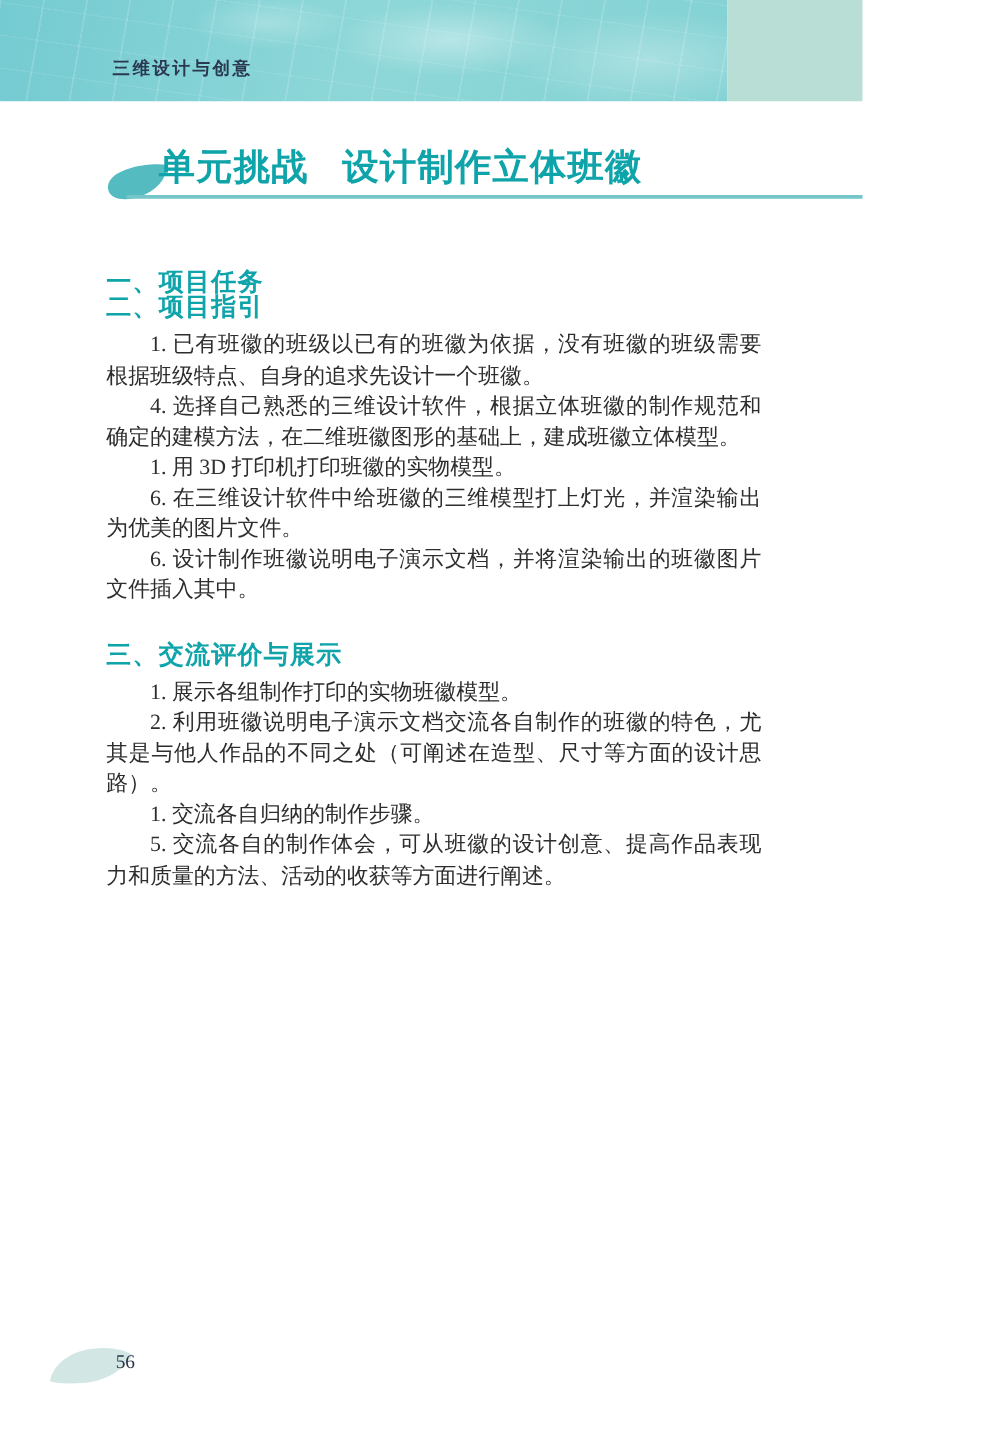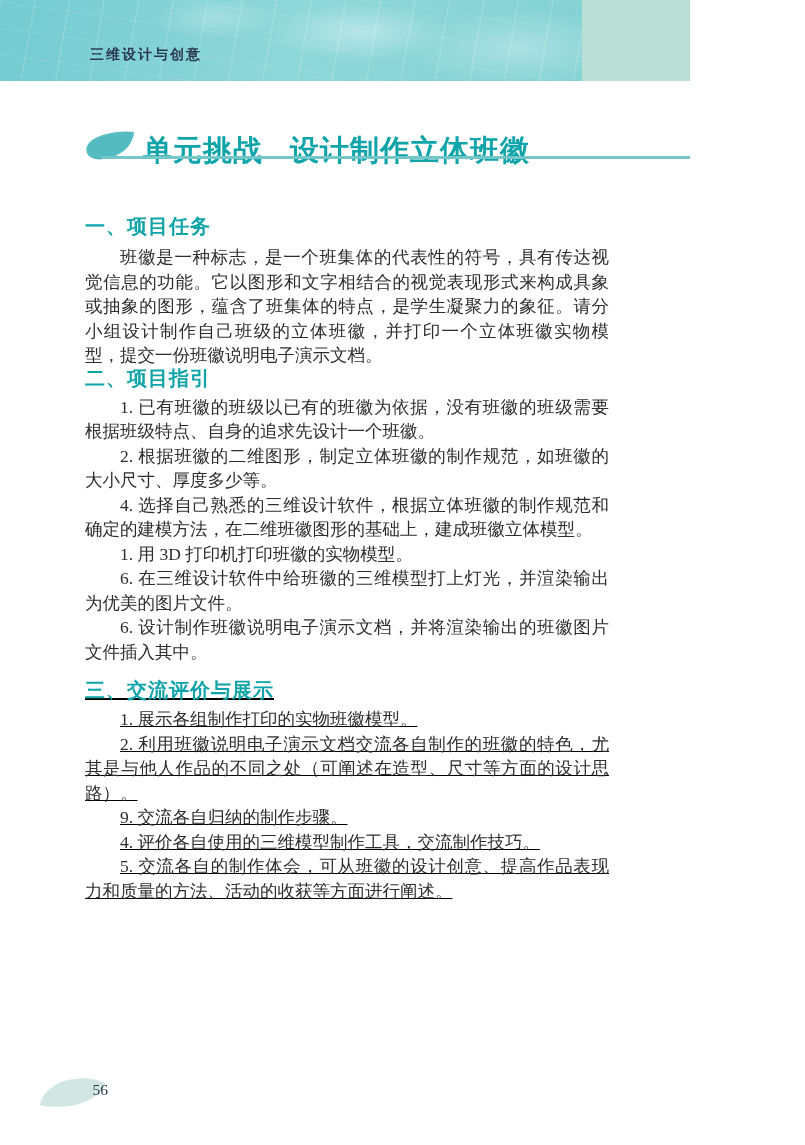--- a/index.html
+++ b/index.html
@@ -24,41 +24,41 @@
   .band-flat { position:absolute; top:0; left:582px; width:223px; height:81px; background:#b9ded5; }
   .band-title {
     position:absolute; left:90px; top:46px;
     font-family:"Liberation Sans","DejaVu Sans",sans-serif;
     font-size:14px; font-weight:700; letter-spacing:2px; color:#2a3850;
   }
 
   
   .title-leaf { position:absolute; left:85px; top:131px; width:50px; height:29px; }
   .unit-h1 {
-    position:absolute; left:127px; top:117px; margin:16px;
+    position:absolute; left:127px; top:117px; margin:0;
     font-family:"Liberation Sans","DejaVu Sans",sans-serif;
     font-size:29px; line-height:34px; font-weight:700; letter-spacing:1px;
     color:#0fa3aa; white-space:nowrap;
   }
   .unit-gap { display:inline-block; width:27px; }
   .title-rule {
     position:absolute; left:101px; top:156px; width:621px; height:3px;
     background:#74c6c9; border-radius:2px;
   }
 
   
   .content { position:absolute; top:216px; left:0; right:12px; padding:0 69px 0 85px; }
   .sec h2 {
     margin:0;
     font-family:"Liberation Sans","DejaVu Sans",sans-serif;
     font-size:20px; line-height:20px; font-weight:700; letter-spacing:1px;
     color:#0fa3aa;
   }
   .sec-guide { }
-  .sec-show  { margin-top:16px;text-decoration:underline; }
+  .sec-show  { margin-top:30px; }
   .sec p {
     margin:0; font-size:17.5px; line-height:24.5px; color:#2d2d2d;
     text-align:justify; text-indent:2em;
   }
   .sec .lead { margin-top:9px; }
   .items { margin-top:7px; }
 
   
   .page-leaf { position:absolute; left:38px; top:1076px; width:70px; height:31px; }
   .page-num {
@@ -82,42 +82,39 @@
   </svg>
   <h1 class="unit-h1">
     <span>单元挑战</span><span class="unit-gap"></span><span>设计制作立体班徽</span>
   </h1>
   <div class="title-rule"></div>
 
   <main class="content">
 
     <section class="sec sec-task">
       <h2>一、项目任务</h2>
-      <p class="lead">班徽是一种标志，是一个班集体的代表性的符号，具有传达视觉信息的功能。它以图形和文字相结合的视觉表现形式来构成具象或抽象的图形，蕴含了班集体的特点，是学生凝聚力的象征。请分小组设计制作自己班级的立体班徽，并打印一个立体班徽实物模型，提交一份班徽说明电子演示文档。</p>
     </section>
 
     <section class="sec sec-guide">
       <h2>二、项目指引</h2>
       <div class="items">
         <p>1. 已有班徽的班级以已有的班徽为依据，没有班徽的班级需要根据班级特点、自身的追求先设计一个班徽。</p>
-        <p>2. 根据班徽的二维图形，制定立体班徽的制作规范，如班徽的大小尺寸、厚度多少等。</p>
         <p>4. 选择自己熟悉的三维设计软件，根据立体班徽的制作规范和确定的建模方法，在二维班徽图形的基础上，建成班徽立体模型。</p>
         <p>1. 用 3D 打印机打印班徽的实物模型。</p>
         <p>6. 在三维设计软件中给班徽的三维模型打上灯光，并渲染输出为优美的图片文件。</p>
         <p>6. 设计制作班徽说明电子演示文档，并将渲染输出的班徽图片文件插入其中。</p>
       </div>
     </section>
 
     <section class="sec sec-show">
       <h2>三、交流评价与展示</h2>
       <div class="items">
         <p>1. 展示各组制作打印的实物班徽模型。</p>
         <p>2. 利用班徽说明电子演示文档交流各自制作的班徽的特色，尤其是与他人作品的不同之处（可阐述在造型、尺寸等方面的设计思路）。</p>
-        <p>9. 交流各自归纳的制作步骤。</p>
-        <p>4. 评价各自使用的三维模型制作工具，交流制作技巧。</p>
+        <p>1. 交流各自归纳的制作步骤。</p>
         <p>5. 交流各自的制作体会，可从班徽的设计创意、提高作品表现力和质量的方法、活动的收获等方面进行阐述。</p>
       </div>
     </section>
 
   </main>
 
   <svg class="page-leaf" viewBox="0 0 70 31" aria-hidden="true">
     <path d="M 2 29 C 4 16 18 5 36 3 C 50 1 62 4 68 8 C 62 19 48 28 32 30 C 20 31.5 8 31 2 29 Z" fill="#d2e7e4"></path>
   </svg>
   <span class="page-num">56</span>

